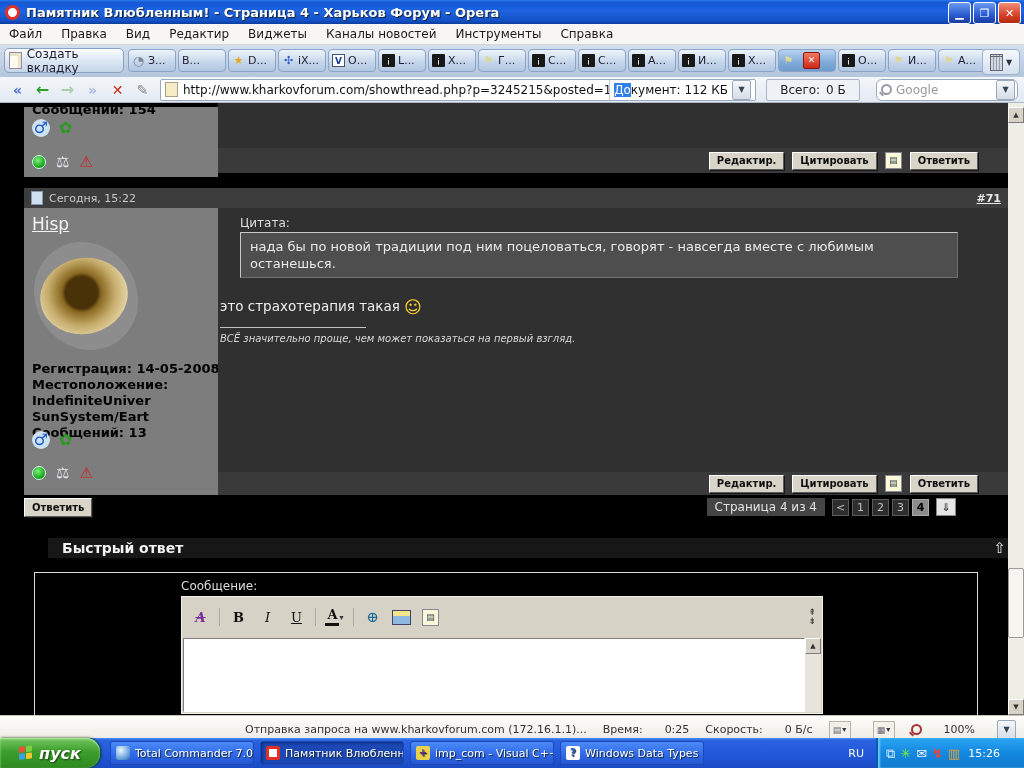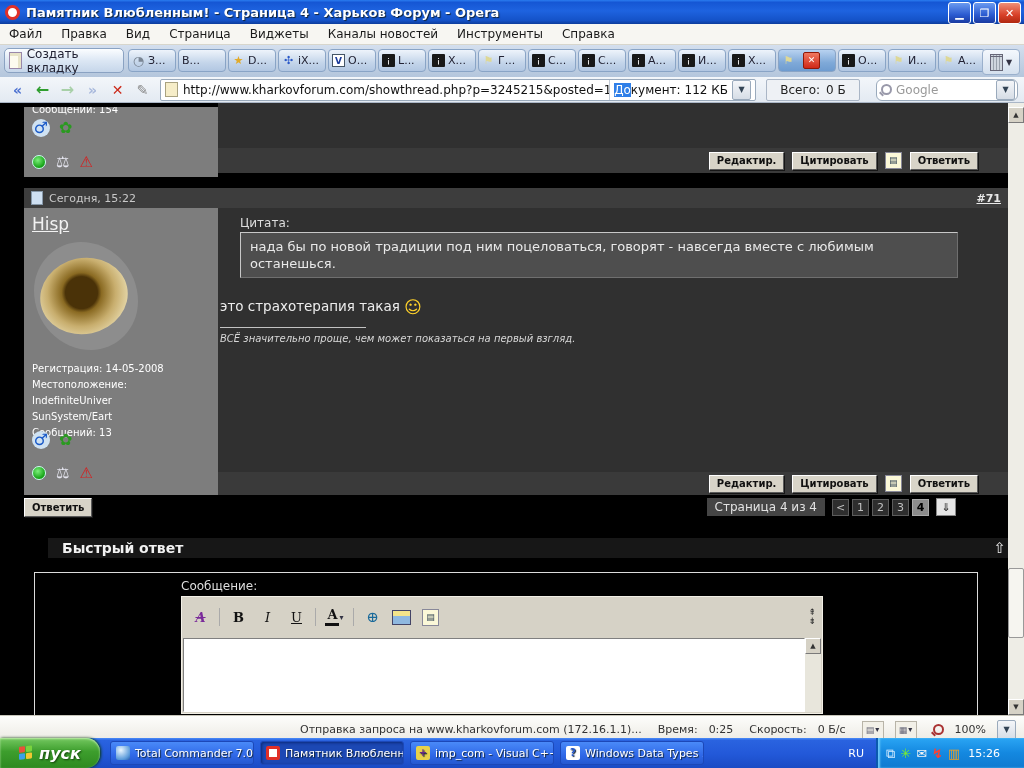--- a/index.html
+++ b/index.html
@@ -97,21 +97,21 @@
   .smiley{color:#ffd22a;font-size:17px;line-height:13px;vertical-align:-2px;}
   .sig-sep{border-top:1px solid #c2c2c2;width:146px;height:0;}
   .sig{font-size:10px;font-style:italic;color:#d8d8d8;}
   .banner{background:#262626;overflow:hidden;}
   .banner-text{position:absolute;left:118px;top:14px;font-size:47px;font-weight:bold;font-style:italic;
     color:#c6c6c6;transform:scaleX(.8);transform-origin:left;white-space:nowrap;letter-spacing:-1px;}
   .avatar-eye{background:#8d8d8d;border-radius:45% 55% 45% 55%;position:relative;overflow:hidden;}
   .avatar-eye::before{content:"";position:absolute;left:6px;top:16px;width:88px;height:76px;border-radius:50%;
     background:radial-gradient(circle at 48% 45%,#4a3208 0 16px,#8a6a22 20px,#c8ae6e 34px,#e2d2a2 46px,#b8a488 60px,#8d8d8d 70px);
     transform:rotate(-12deg);}
-  .uinfo{font-size:10px;line-height:16px;color:#ffffff;white-space:nowrap;}
+  .uinfo{font-size:13px;line-height:16px;color:#000000;white-space:nowrap;font-weight:bold;}
   .ulink{font-size:17px;color:#f2f2f2;text-decoration:underline;}
   .pagi{display:flex;align-items:center;gap:3px;justify-content:flex-end;padding-right:26px;box-sizing:border-box;}
   .pagi .plabel{background:#454545;color:#e2e2e2;font-size:12px;padding:2px 8px;margin-right:4px;}
   .pbtn{width:15px;height:15px;background:#2e2e2e;border:1px solid #5c5c5c;color:#c2c2c2;font-size:11px;
     display:flex;align-items:center;justify-content:center;}
   .pbtn.cur{background:#8c8c8c;color:#000;font-weight:bold;border-color:#aaa;}
   .pjump{width:18px;height:16px;background:#e6e6e6;border:1px solid #888;color:#222;font-size:11px;
     display:flex;align-items:center;justify-content:center;margin-left:4px;}
   .qr-header{background:#171717;display:flex;align-items:center;padding:0 14px;box-sizing:border-box;}
   .qr-title{font-size:14px;font-weight:bold;color:#f2f2f2;}
@@ -137,21 +137,21 @@
     font-size:7px;color:#333;display:flex;align-items:center;justify-content:center;box-sizing:border-box;}
   
   #vscroll{right:0;top:0;width:16px;height:612px;background:#eeede6;}
   #vscroll .sbtn{position:absolute;left:0;}
   .sthumb{position:absolute;left:0;top:465px;width:16px;height:70px;background:#f6f5f0;border:1px solid #999;
     border-radius:2px;box-sizing:border-box;}
   
   #statusbar{left:0;top:715px;width:1024px;height:28px;background:linear-gradient(180deg,#fdfdfb,#ebe9e2);
     border-top:1px solid #c8c6ba;display:flex;align-items:center;justify-content:flex-end;gap:16px;
     font-size:11px;color:#333;padding-right:8px;box-sizing:border-box;}
-  .sb-group{display:flex;align-items:center;gap:11px;}
+  .sb-group{display:flex;align-items:center;gap:22px;}
   .sb-ico{width:20px;height:16px;border:1px solid #b8b4a8;background:#f2f0e8;font-size:9px;color:#667;
     display:flex;align-items:center;justify-content:center;gap:1px;}
   
   #taskbar{left:0;top:738px;width:1024px;height:30px;
     background:linear-gradient(180deg,#4a8cf8 0%,#2a63e0 8%,#2258d8 55%,#1b4bc4 100%);}
   #startbtn{position:absolute;left:0;top:0;width:100px;height:30px;border-radius:0 14px 14px 0;
     background:linear-gradient(180deg,#74c860 0%,#3d9e2d 45%,#2e8a20 100%);box-shadow:inset 0 1px 2px #bfedaa,1px 0 3px #0a3a0a;
     display:flex;align-items:center;justify-content:center;gap:6px;color:#fff;font-size:16px;font-weight:bold;font-style:italic;
     text-shadow:1px 1px 2px #14420c;}
   .winflag{width:14px;height:14px;display:grid;grid-template-columns:6px 6px;grid-template-rows:6px 6px;gap:1px;transform:skewY(-6deg);}
@@ -187,21 +187,21 @@
       <span class="wbtn">▁</span>
       <span class="wbtn">❐</span>
       <span class="wbtn close">✕</span>
     </span>
   </div>
 
   <div id="menubar" class="abs">
     <span class="menu-item">Файл</span>
     <span class="menu-item">Правка</span>
     <span class="menu-item">Вид</span>
-    <span class="menu-item">Страница</span>
+    <span class="menu-item">Редактир</span>
     <span class="menu-item">Виджеты</span>
     <span class="menu-item">Каналы новостей</span>
     <span class="menu-item">Инструменты</span>
     <span class="menu-item">Справка</span>
   </div>
 
   <div id="tabbar" class="abs">
     <div id="newtab">
       <span class="page-ico"></span>
       <span>Создать вкладку</span>

